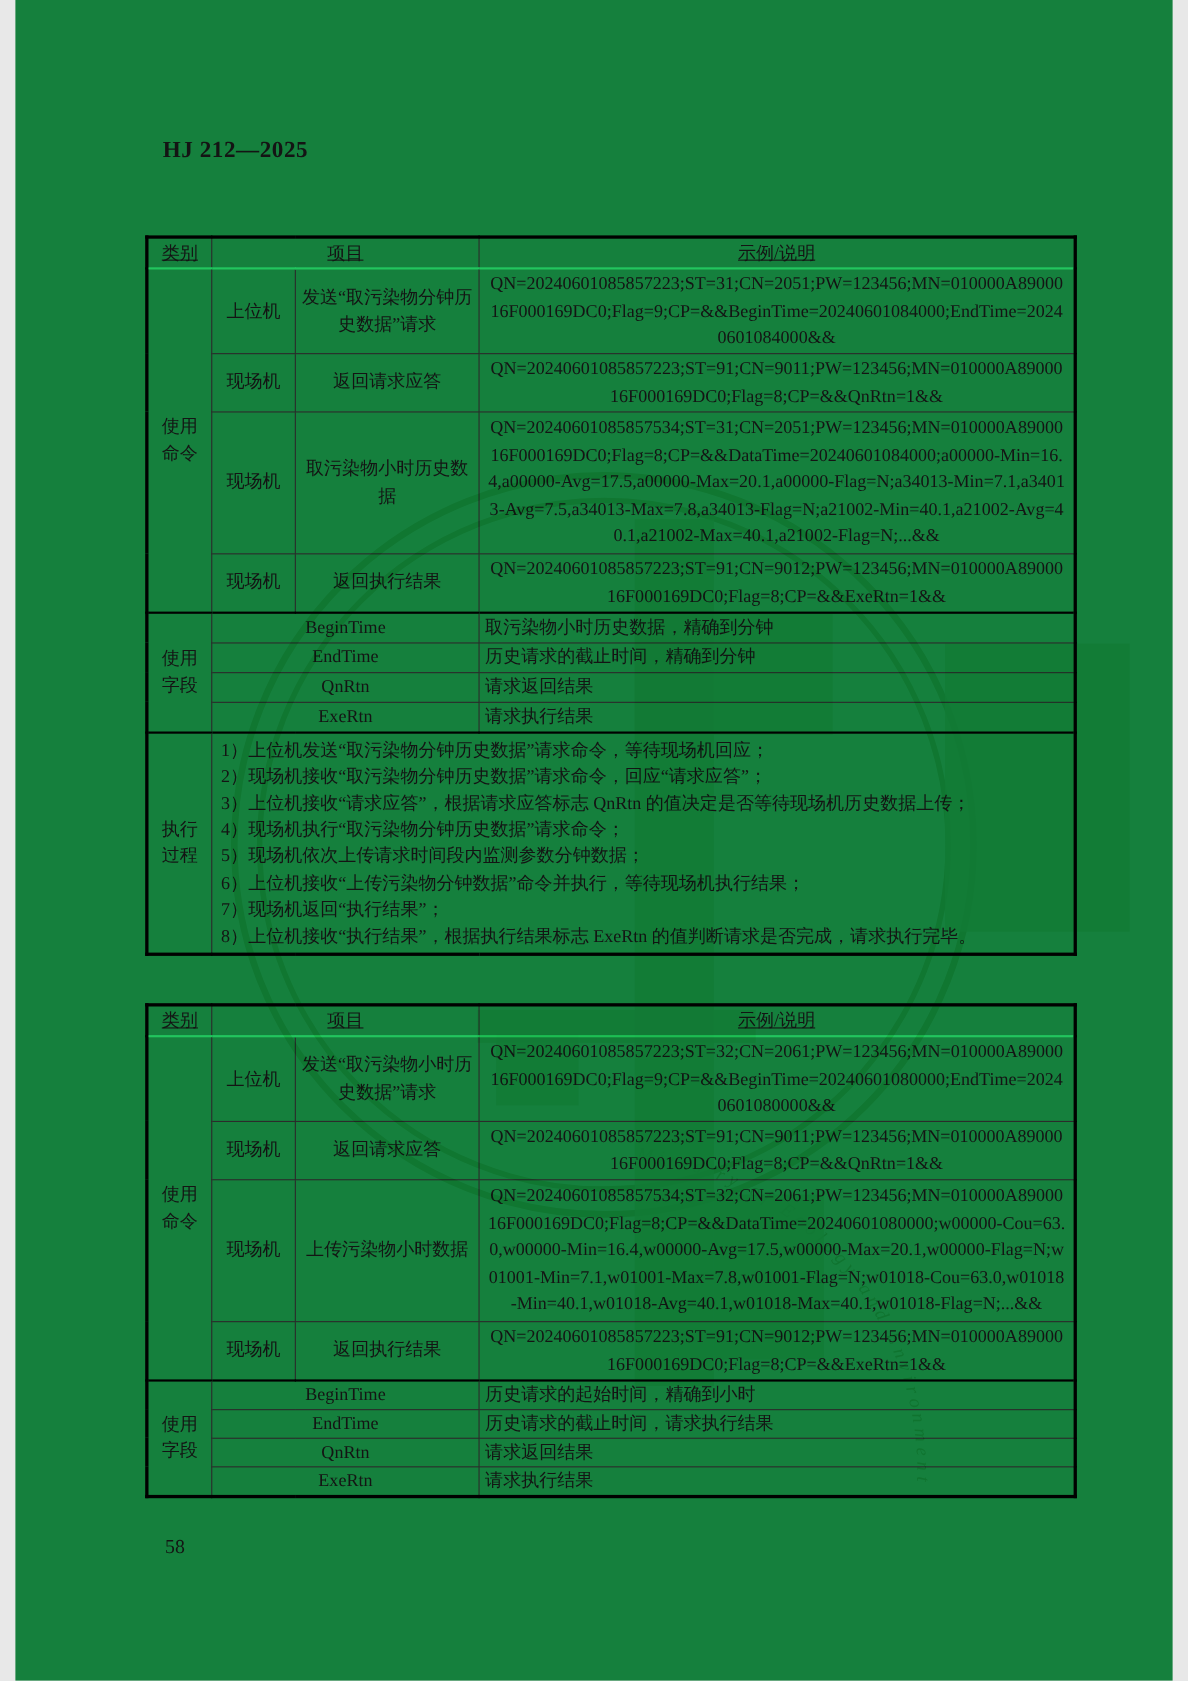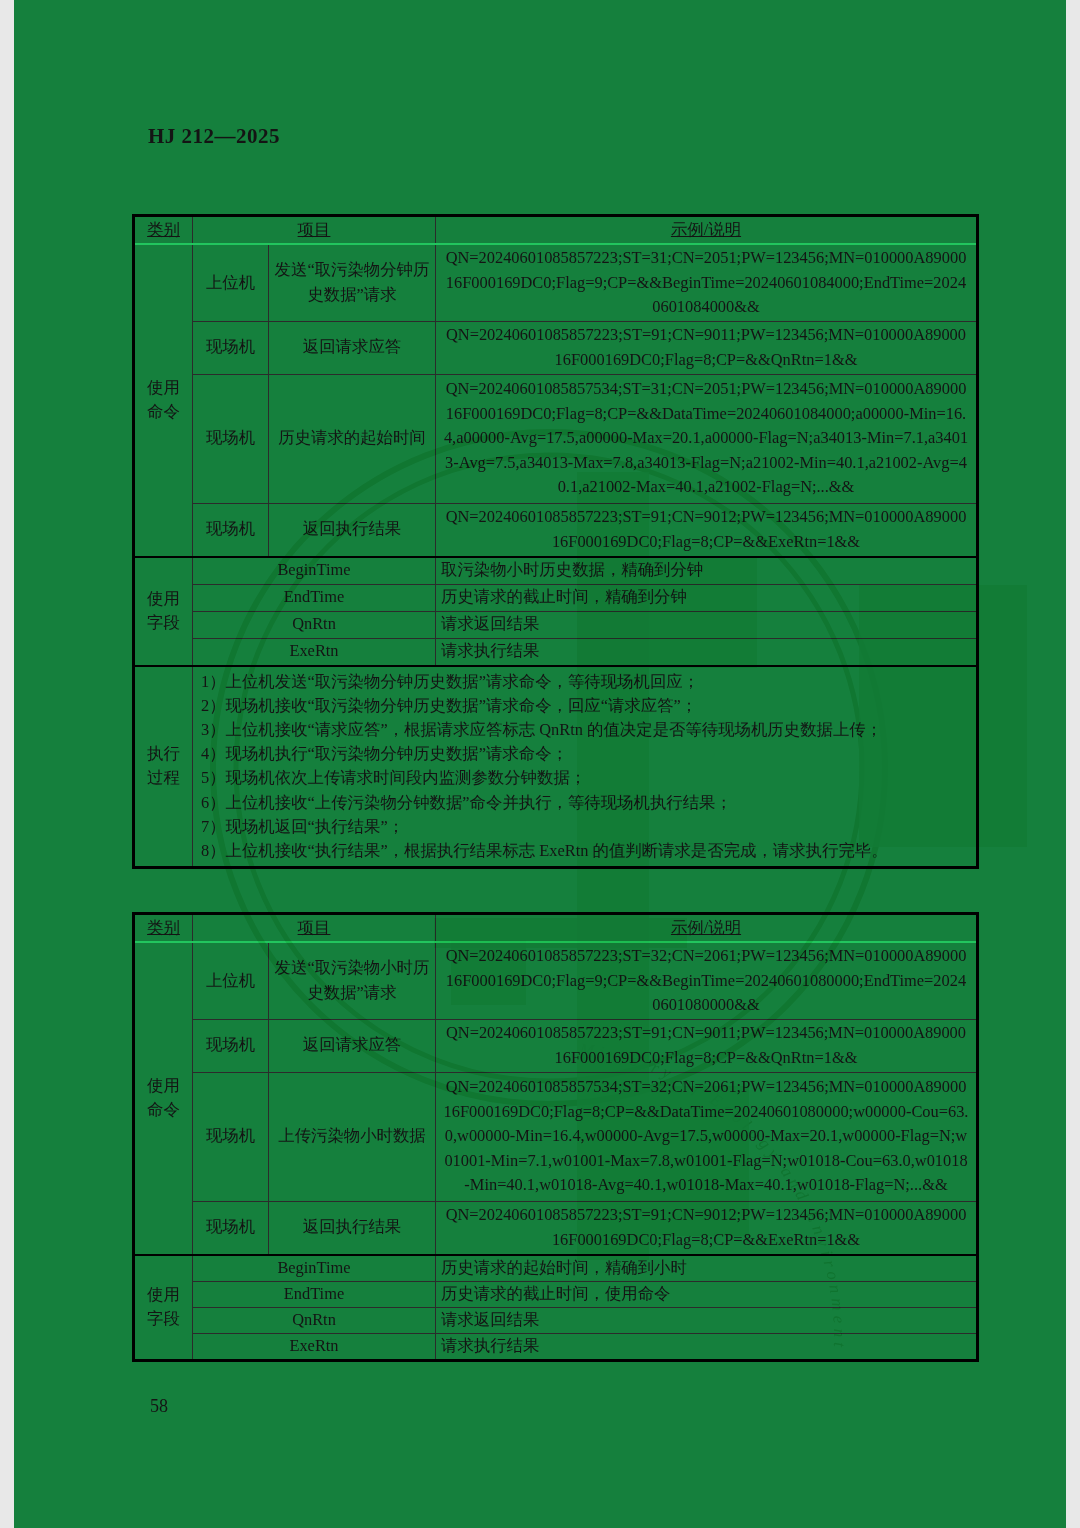--- a/index.html
+++ b/index.html
@@ -62,21 +62,21 @@
       <td>发送“取污染物分钟历史数据”请求</td>
       <td class="ex">QN=20240601085857223;ST=31;CN=2051;PW=123456;MN=010000A8900016F000169DC0;Flag=9;CP=&amp;&amp;BeginTime=20240601084000;EndTime=20240601084000&amp;&amp;</td>
     </tr>
     <tr class="row-ack">
       <td>现场机</td>
       <td>返回请求应答</td>
       <td class="ex">QN=20240601085857223;ST=91;CN=9011;PW=123456;MN=010000A8900016F000169DC0;Flag=8;CP=&amp;&amp;QnRtn=1&amp;&amp;</td>
     </tr>
     <tr class="row-up">
       <td>现场机</td>
-      <td>历史请求的起始时间</td>
+      <td>取污染物小时历史数据</td>
       <td class="ex">QN=20240601085857534;ST=31;CN=2051;PW=123456;MN=010000A8900016F000169DC0;Flag=8;CP=&amp;&amp;DataTime=20240601084000;a00000-Min=16.4,a00000-Avg=17.5,a00000-Max=20.1,a00000-Flag=N;a34013-Min=7.1,a34013-Avg=7.5,a34013-Max=7.8,a34013-Flag=N;a21002-Min=40.1,a21002-Avg=40.1,a21002-Max=40.1,a21002-Flag=N;...&amp;&amp;</td>
     </tr>
     <tr class="row-exe">
       <td>现场机</td>
       <td>返回执行结果</td>
       <td class="ex">QN=20240601085857223;ST=91;CN=9012;PW=123456;MN=010000A8900016F000169DC0;Flag=8;CP=&amp;&amp;ExeRtn=1&amp;&amp;</td>
     </tr>
     <tr class="sec frow24">
       <td class="cat" rowspan="4">使用字段</td>
       <td colspan="2">BeginTime</td>
@@ -145,21 +145,21 @@
       <td>返回执行结果</td>
       <td class="ex">QN=20240601085857223;ST=91;CN=9012;PW=123456;MN=010000A8900016F000169DC0;Flag=8;CP=&amp;&amp;ExeRtn=1&amp;&amp;</td>
     </tr>
     <tr class="sec frow25">
       <td class="cat" rowspan="4">使用字段</td>
       <td colspan="2">BeginTime</td>
       <td class="desc">历史请求的起始时间，精确到小时</td>
     </tr>
     <tr class="frow25">
       <td colspan="2">EndTime</td>
-      <td class="desc">历史请求的截止时间，使用命令</td>
+      <td class="desc">历史请求的截止时间，请求执行结果</td>
     </tr>
     <tr class="frow25">
       <td colspan="2">QnRtn</td>
       <td class="desc">请求返回结果</td>
     </tr>
     <tr class="frow25">
       <td colspan="2">ExeRtn</td>
       <td class="desc">请求执行结果</td>
     </tr>
   </tbody>

